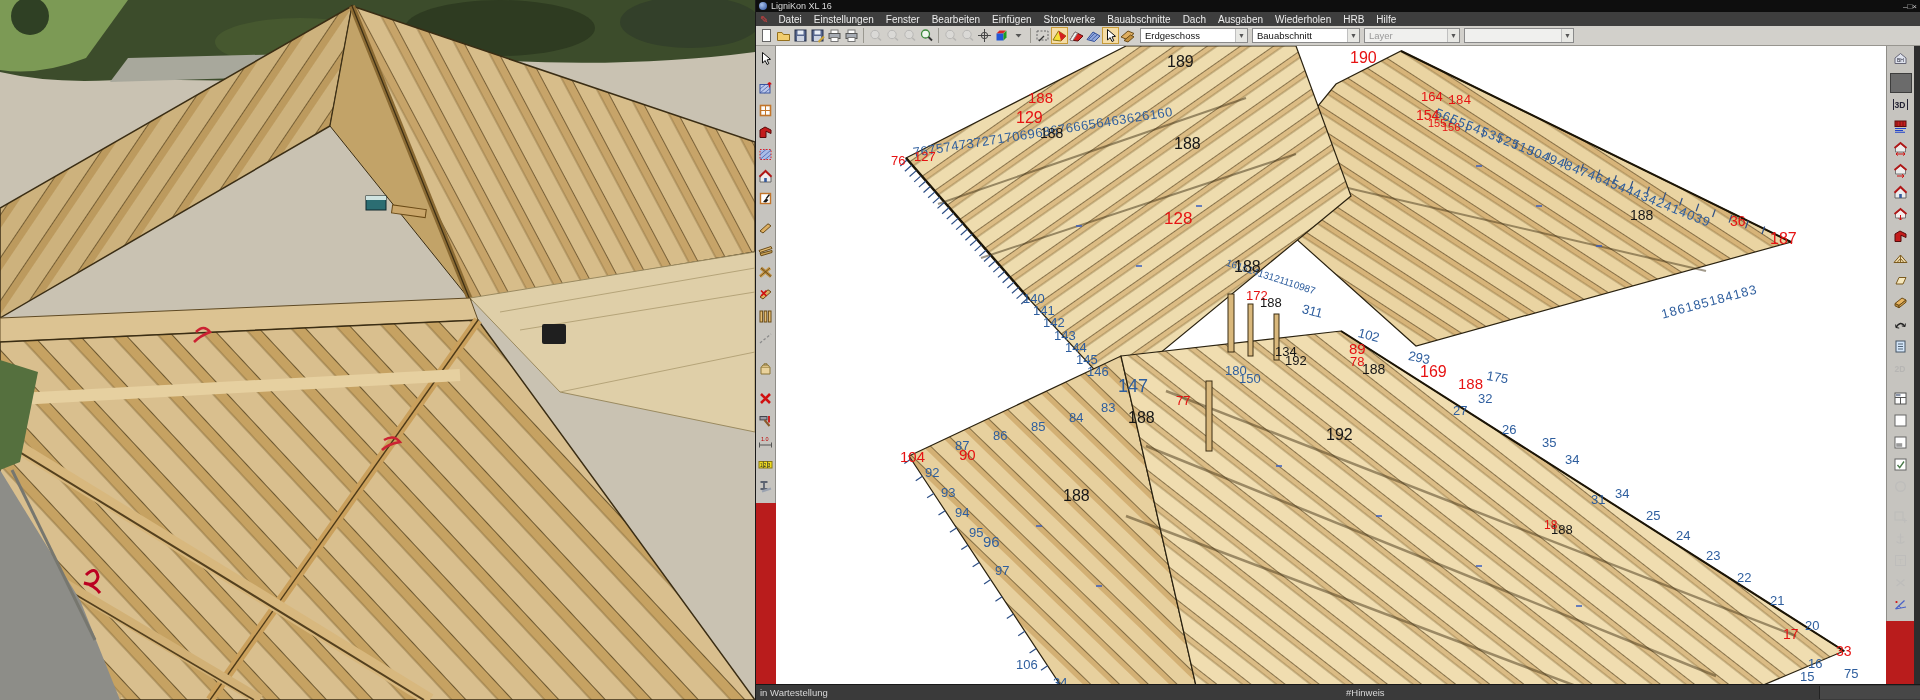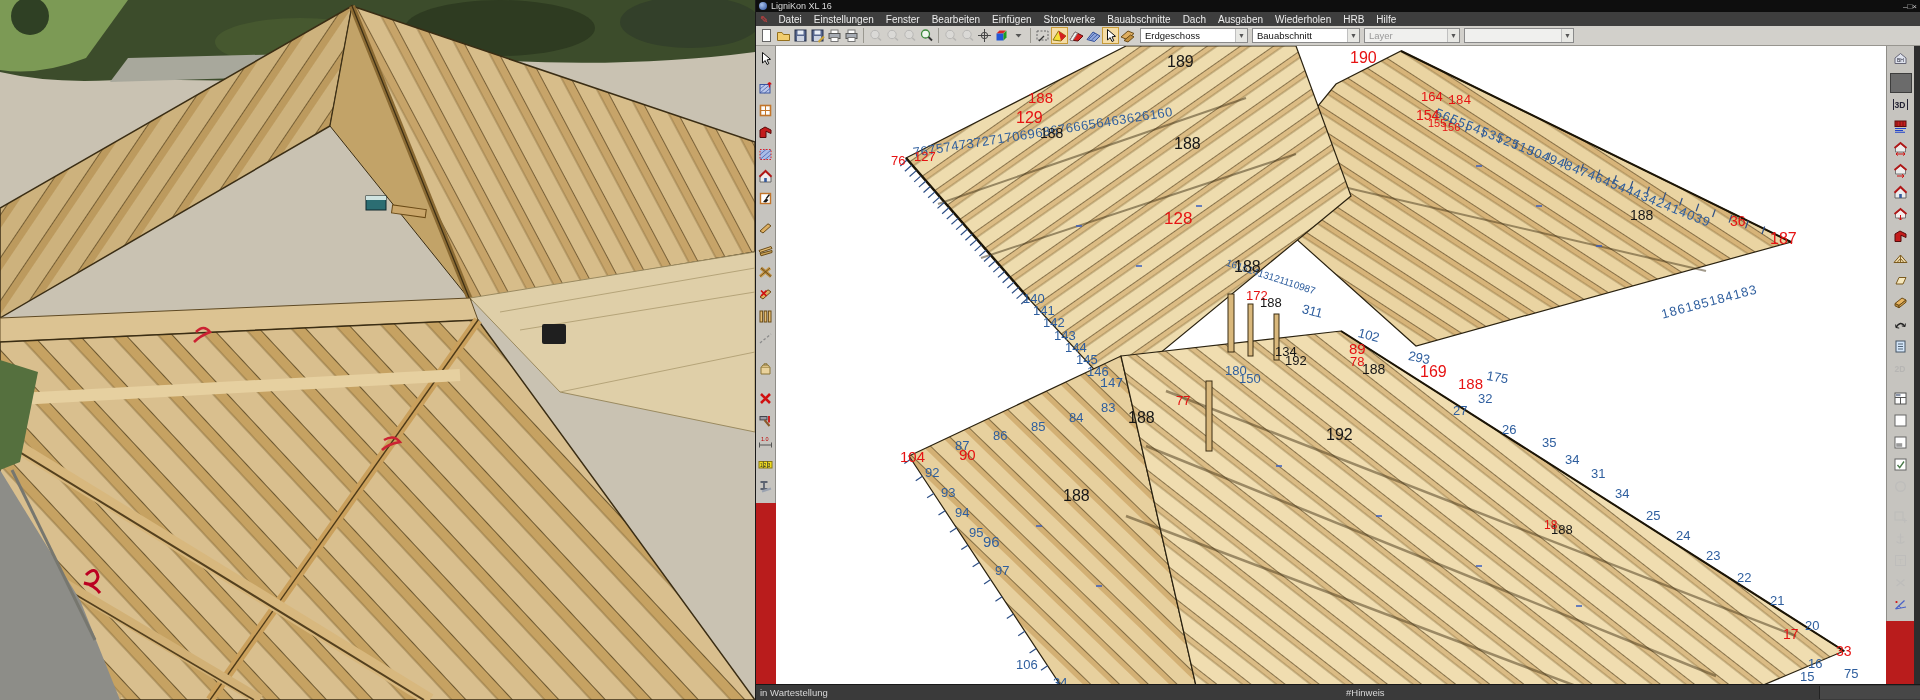--- a/index.html
+++ b/index.html
@@ -580,27 +580,27 @@
             <span style="left: 219px; top: 518px; font-size: 13px; color: rgb(46, 94, 158);">97</span>
             <span style="left: 240px; top: 612px; font-size: 13px; color: rgb(46, 94, 158);">106</span>
             <span style="left: 277px; top: 630px; font-size: 13px; color: rgb(46, 94, 158);">34</span>
             <span style="left: 247px; top: 246px; font-size: 13px; color: rgb(46, 94, 158);">140</span>
             <span style="left: 257px; top: 258px; font-size: 13px; color: rgb(46, 94, 158);">141</span>
             <span style="left: 267px; top: 270px; font-size: 13px; color: rgb(46, 94, 158);">142</span>
             <span style="left: 278px; top: 283px; font-size: 13px; color: rgb(46, 94, 158);">143</span>
             <span style="left: 289px; top: 295px; font-size: 13px; color: rgb(46, 94, 158);">144</span>
             <span style="left: 300px; top: 307px; font-size: 13px; color: rgb(46, 94, 158);">145</span>
             <span style="left: 311px; top: 319px; font-size: 13px; color: rgb(46, 94, 158);">146</span>
-            <span style="left: 324px; top: 331px; font-size: 13px; color: rgb(46, 94, 158); font-family: Liberation Mono, monospace;">147</span>
+            <span style="left: 342px; top: 331px; font-size: 18px; color: rgb(46, 94, 158);">147</span>
             <span style="left: 702px; top: 346px; font-size: 13px; color: rgb(46, 94, 158);">32</span>
             <span style="left: 677px; top: 358px; font-size: 13px; color: rgb(46, 94, 158);">27</span>
             <span style="left: 726px; top: 377px; font-size: 13px; color: rgb(46, 94, 158);">26</span>
             <span style="left: 766px; top: 390px; font-size: 13px; color: rgb(46, 94, 158);">35</span>
             <span style="left: 789px; top: 407px; font-size: 13px; color: rgb(46, 94, 158);">34</span>
-            <span style="left: 815px; top: 421px; font-size: 13px; color: rgb(46, 94, 158);">31</span>
+            <span style="left: 815px; top: 447px; font-size: 13px; color: rgb(46, 94, 158);">31</span>
             <span style="left: 839px; top: 441px; font-size: 13px; color: rgb(46, 94, 158);">34</span>
             <span style="left: 870px; top: 463px; font-size: 13px; color: rgb(46, 94, 158);">25</span>
             <span style="left: 900px; top: 483px; font-size: 13px; color: rgb(46, 94, 158);">24</span>
             <span style="left: 930px; top: 503px; font-size: 13px; color: rgb(46, 94, 158);">23</span>
             <span style="left: 961px; top: 525px; font-size: 13px; color: rgb(46, 94, 158);">22</span>
             <span style="left: 994px; top: 548px; font-size: 13px; color: rgb(46, 94, 158);">21</span>
             <span style="left: 1029px; top: 573px; font-size: 13px; color: rgb(46, 94, 158);">20</span>
             <span style="left: 1007px; top: 581px; font-size: 14px; color: rgb(230, 18, 18);">17</span>
             <span style="left: 1060px; top: 598px; font-size: 14px; color: rgb(230, 18, 18);">33</span>
             <span style="left: 1032px; top: 611px; font-size: 13px; color: rgb(46, 94, 158);">16</span>

